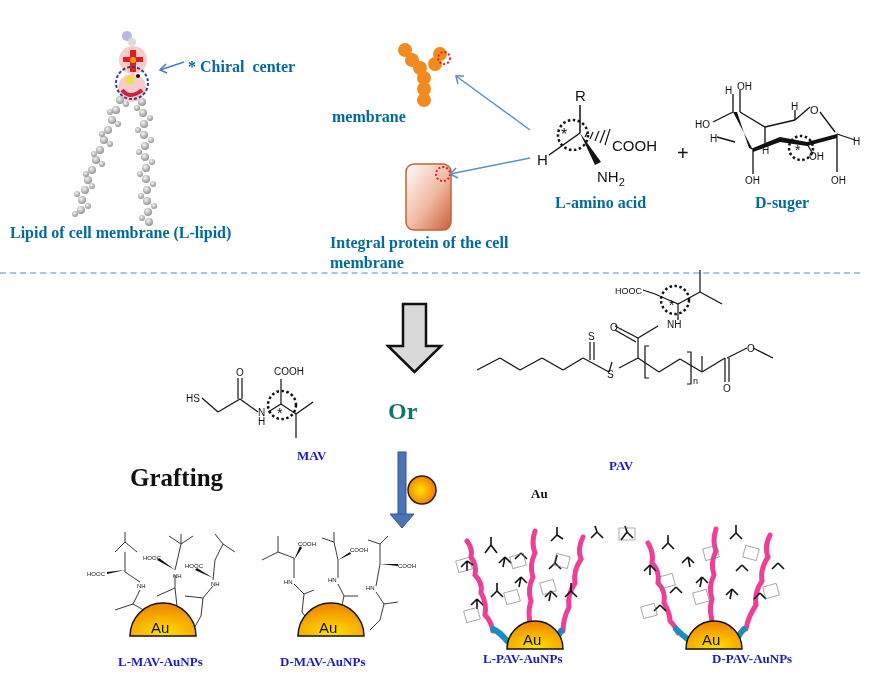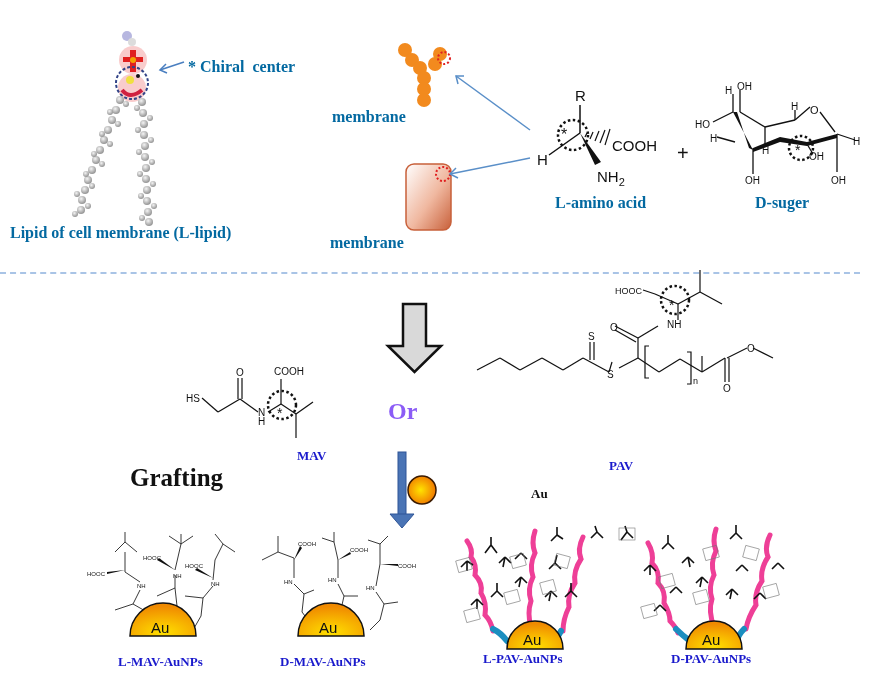--- a/index.html
+++ b/index.html
@@ -127,20 +127,21 @@
       <stop offset="0%" stop-color="#ffffff"></stop>
       <stop offset="55%" stop-color="#f0b8a0"></stop>
       <stop offset="100%" stop-color="#c8603a"></stop>
     </linearGradient>
   </defs>
   <rect x="1" y="1" width="45" height="66" rx="8" ry="8" fill="url(#protG)" stroke="#c8603a" stroke-width="1.5"></rect>
   <circle cx="38" cy="11" r="7" fill="none" stroke="#e02020" stroke-width="2" stroke-dasharray="2,2"></circle>
 </svg>
 
 <div class="abs blue-label" style="left:330px;top:233px;">
+  <div>Integral protein of the cell</div>
   <div>membrane</div>
 </div>
 
 <svg style="left:440px;top:70px;" width="100" height="110">
   <line x1="90" y1="60" x2="16" y2="6" stroke="#5a8fc8" stroke-width="1.5"></line>
   <polyline points="18,14 16,6 24,6" fill="none" stroke="#5a8fc8" stroke-width="1.5"></polyline>
   <line x1="90" y1="88" x2="10" y2="104" stroke="#5a8fc8" stroke-width="1.5"></line>
   <polyline points="16,98 10,104 18,108" fill="none" stroke="#5a8fc8" stroke-width="1.5"></polyline>
 </svg>
 
@@ -202,21 +203,21 @@
 </svg>
 
 <div class="abs blue-label" style="left:755px;top:193px;">D-suger</div>
 
 <div class="divider"></div>
 
 <svg style="left:386px;top:302px;" width="60" height="72">
   <polygon points="17,2 40,2 40,44 55,44 28.5,70 2,44 17,44" fill="#d9d9d9" stroke="#111" stroke-width="2.5" stroke-linejoin="miter"></polygon>
 </svg>
 
-<div class="abs" style="left:388px;top:398px;color:#8b5cf6;font-family:'Liberation Serif',serif;font-weight:bold;font-size:24px;">Or</div>
+<div class="abs" style="left:388px;top:398px;color:#0f766e;font-family:'Liberation Serif',serif;font-weight:bold;font-size:24px;">Or</div>
 
 <svg style="left:178px;top:362px;" width="180" height="110">
   <g stroke="#111" stroke-width="1.2" fill="none">
     <line x1="24" y1="36" x2="40" y2="50"></line>
     <line x1="40" y1="50" x2="62" y2="37"></line>
     <line x1="62" y1="37" x2="80" y2="50"></line>
     <line x1="60" y1="16" x2="60" y2="37"></line>
     <line x1="64" y1="16" x2="64" y2="37"></line>
     <line x1="90" y1="50" x2="103" y2="42"></line>
     <line x1="103" y1="42" x2="103" y2="17"></line>
@@ -471,13 +472,13 @@
     <rect x="64" y="22" width="14" height="12" transform="rotate(-15 71 28)"></rect>
     <rect x="104" y="22" width="14" height="12" transform="rotate(15 111 28)"></rect>
     <rect x="54" y="66" width="14" height="12" transform="rotate(-15 61 72)"></rect>
     <rect x="20" y="50" width="14" height="12" transform="rotate(-15 27 56)"></rect>
     <rect x="124" y="60" width="14" height="12" transform="rotate(-15 131 66)"></rect>
     <rect x="2" y="80" width="14" height="12" transform="rotate(-15 9 86)"></rect>
   </g>
   <path d="M46 124 A28 28 0 0 1 102 124 Z" fill="url(#goldHemi)" stroke="#111" stroke-width="1.5"></path>
   <text class="chem" x="62" y="120" font-size="15">Au</text>
 </svg>
-<div class="abs blue-small" style="left:671px;top:651px;text-align:right;">D-PAV-AuNPs</div>
+<div class="abs blue-small" style="left:712px;top:651px;text-align:right;">D-PAV-AuNPs</div>
 
 </body></html>

